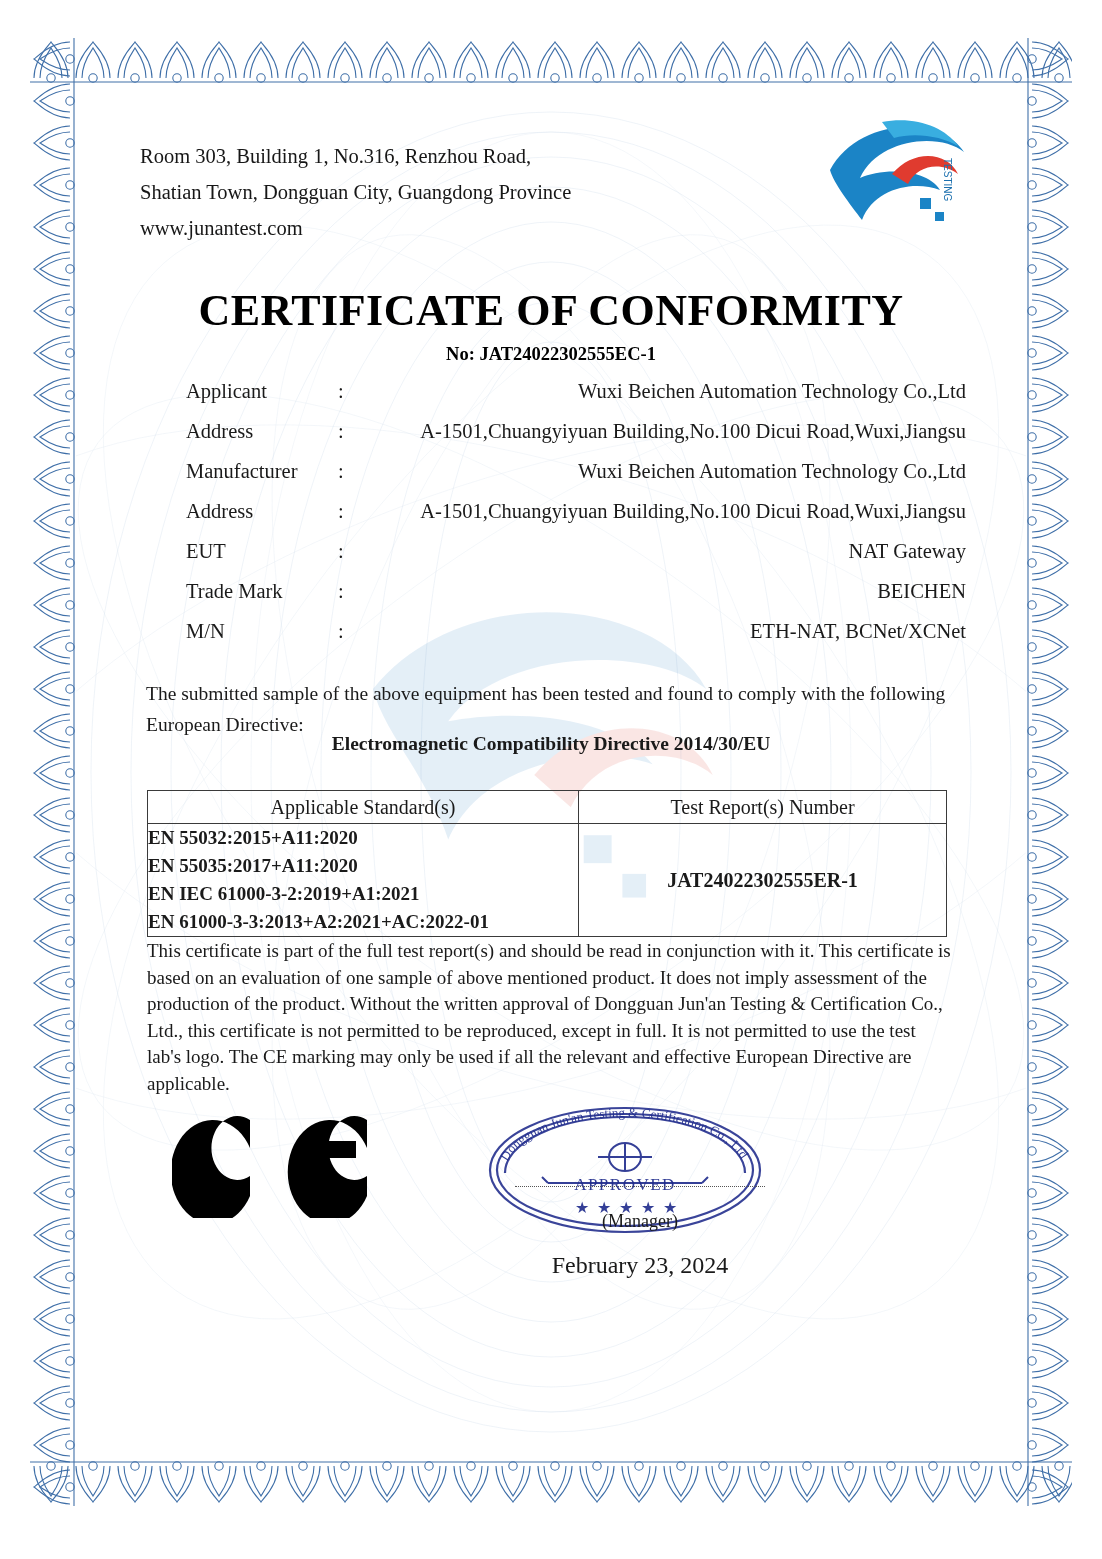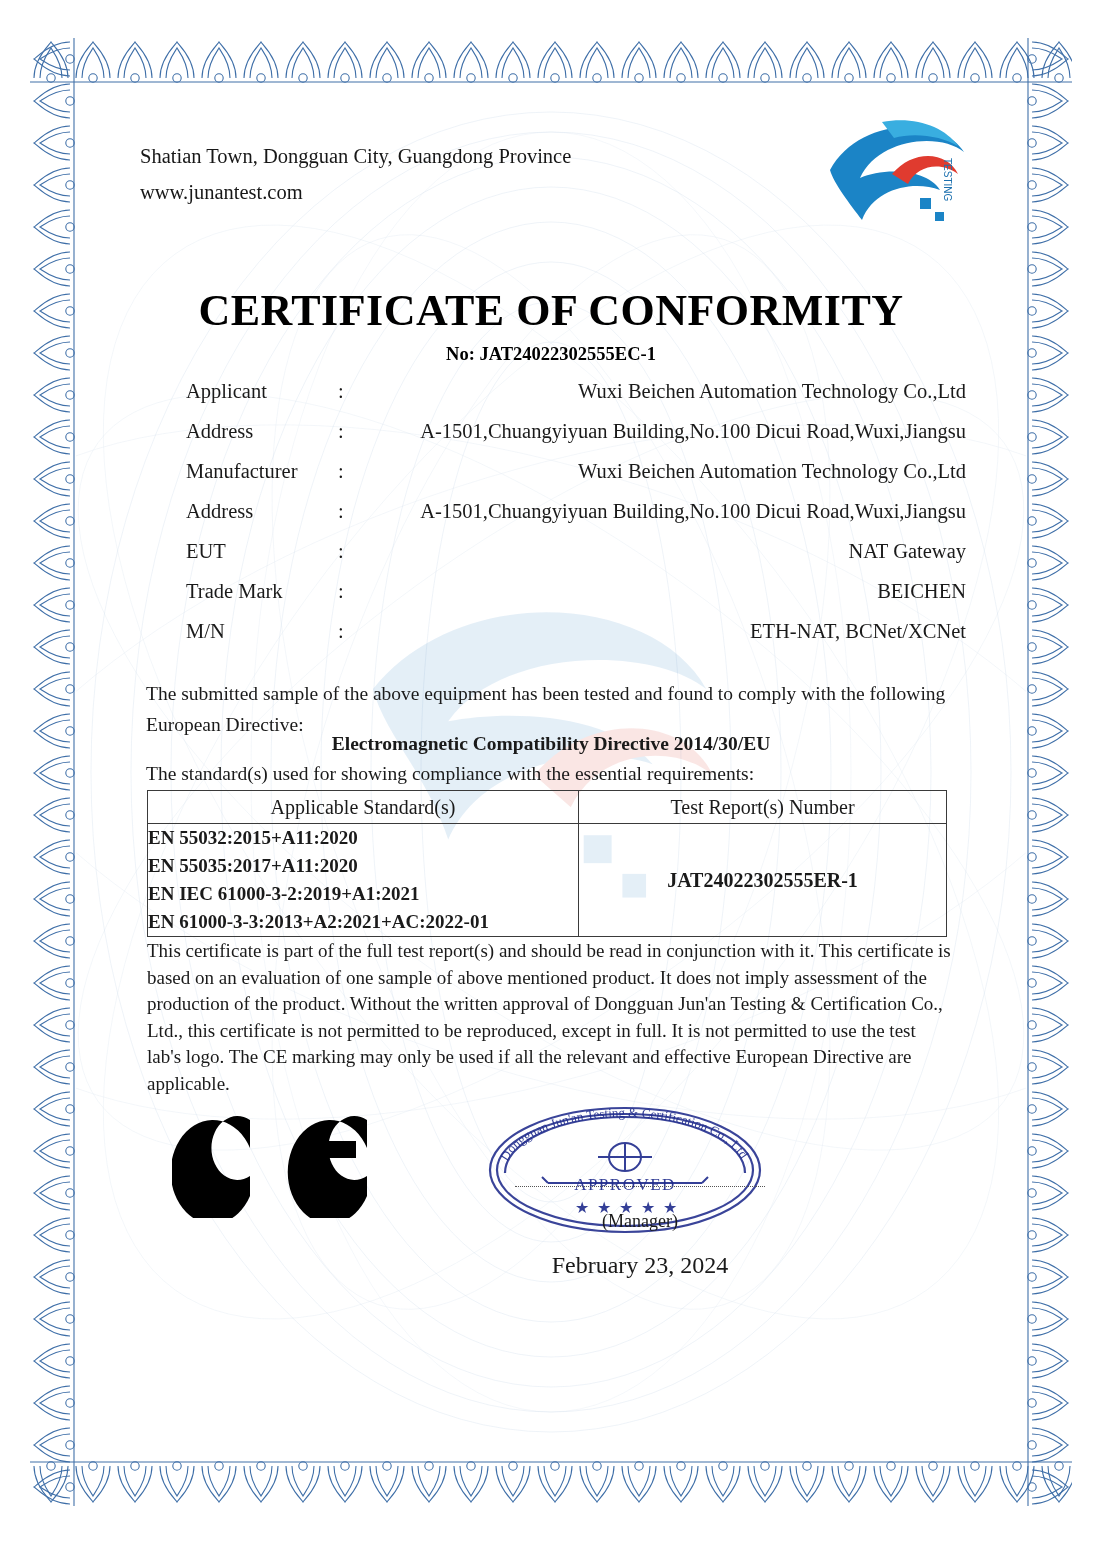--- a/index.html
+++ b/index.html
@@ -315,20 +315,21 @@
 <div class="content">
 
   <svg class="wm" viewBox="0 0 200 200">
     <path d="M20 60 C 60 10, 150 15, 175 60 C 150 40, 80 40, 55 75 C 80 70, 130 70, 150 95 C 120 85, 70 95, 55 130 C 45 100, 25 80, 20 60 Z" fill="#2a7fc1"></path>
     <path d="M95 100 C 120 70, 165 72, 178 100 C 160 85, 125 88, 112 115 Z" fill="#d83a2e"></path>
     <rect x="118" y="128" width="13" height="13" fill="#2a7fc1"></rect>
     <rect x="136" y="146" width="11" height="11" fill="#2a7fc1"></rect>
   </svg>
 
   <div class="addr-block">
+    <div>Room 303, Building 1, No.316, Renzhou Road,</div>
     <div>Shatian Town, Dongguan City, Guangdong Province</div>
     <div>www.junantest.com</div>
   </div>
 
   <svg class="logo" viewBox="0 0 150 120">
     <path d="M8 58 C 36 6, 118 2, 142 40 C 118 20, 56 26, 38 66 C 60 56, 104 56, 118 78 C 92 68, 52 76, 40 108 C 28 92, 12 72, 8 58 Z" fill="#1b84c6"></path>
     <path d="M70 62 C 92 36, 126 40, 136 62 C 120 50, 96 52, 86 72 Z" fill="#e03b2f"></path>
     <path d="M60 10 C 92 4, 122 14, 136 34 C 120 24, 92 20, 72 26 Z" fill="#39aee0"></path>
     <rect x="98" y="86" width="11" height="11" fill="#1b84c6"></rect>
     <rect x="113" y="100" width="9" height="9" fill="#1b84c6"></rect>
@@ -371,21 +372,20 @@
     </div>
     <div class="field-row">
       <div class="field-label">M/N</div>
       <div class="field-colon">:</div>
       <div class="field-value">ETH-NAT, BCNet/XCNet</div>
     </div>
   </div>
 
   <div class="statement">The submitted sample of the above equipment has been tested and found to comply with the following European Directive:</div>
   <div class="directive">Electromagnetic Compatibility Directive 2014/30/EU</div>
-  <div class="std-lead">The standard(s) used for showing compliance with the essential requirements:</div>
 
   <table class="std-table">
     <tbody>
         <tr>
       <th class="th-cell">Applicable Standard(s)</th>
       <th class="th-cell">Test Report(s) Number</th>
     </tr>
     <tr>
       <td class="std-list">
         <div>EN 55032:2015+A11:2020</div>

